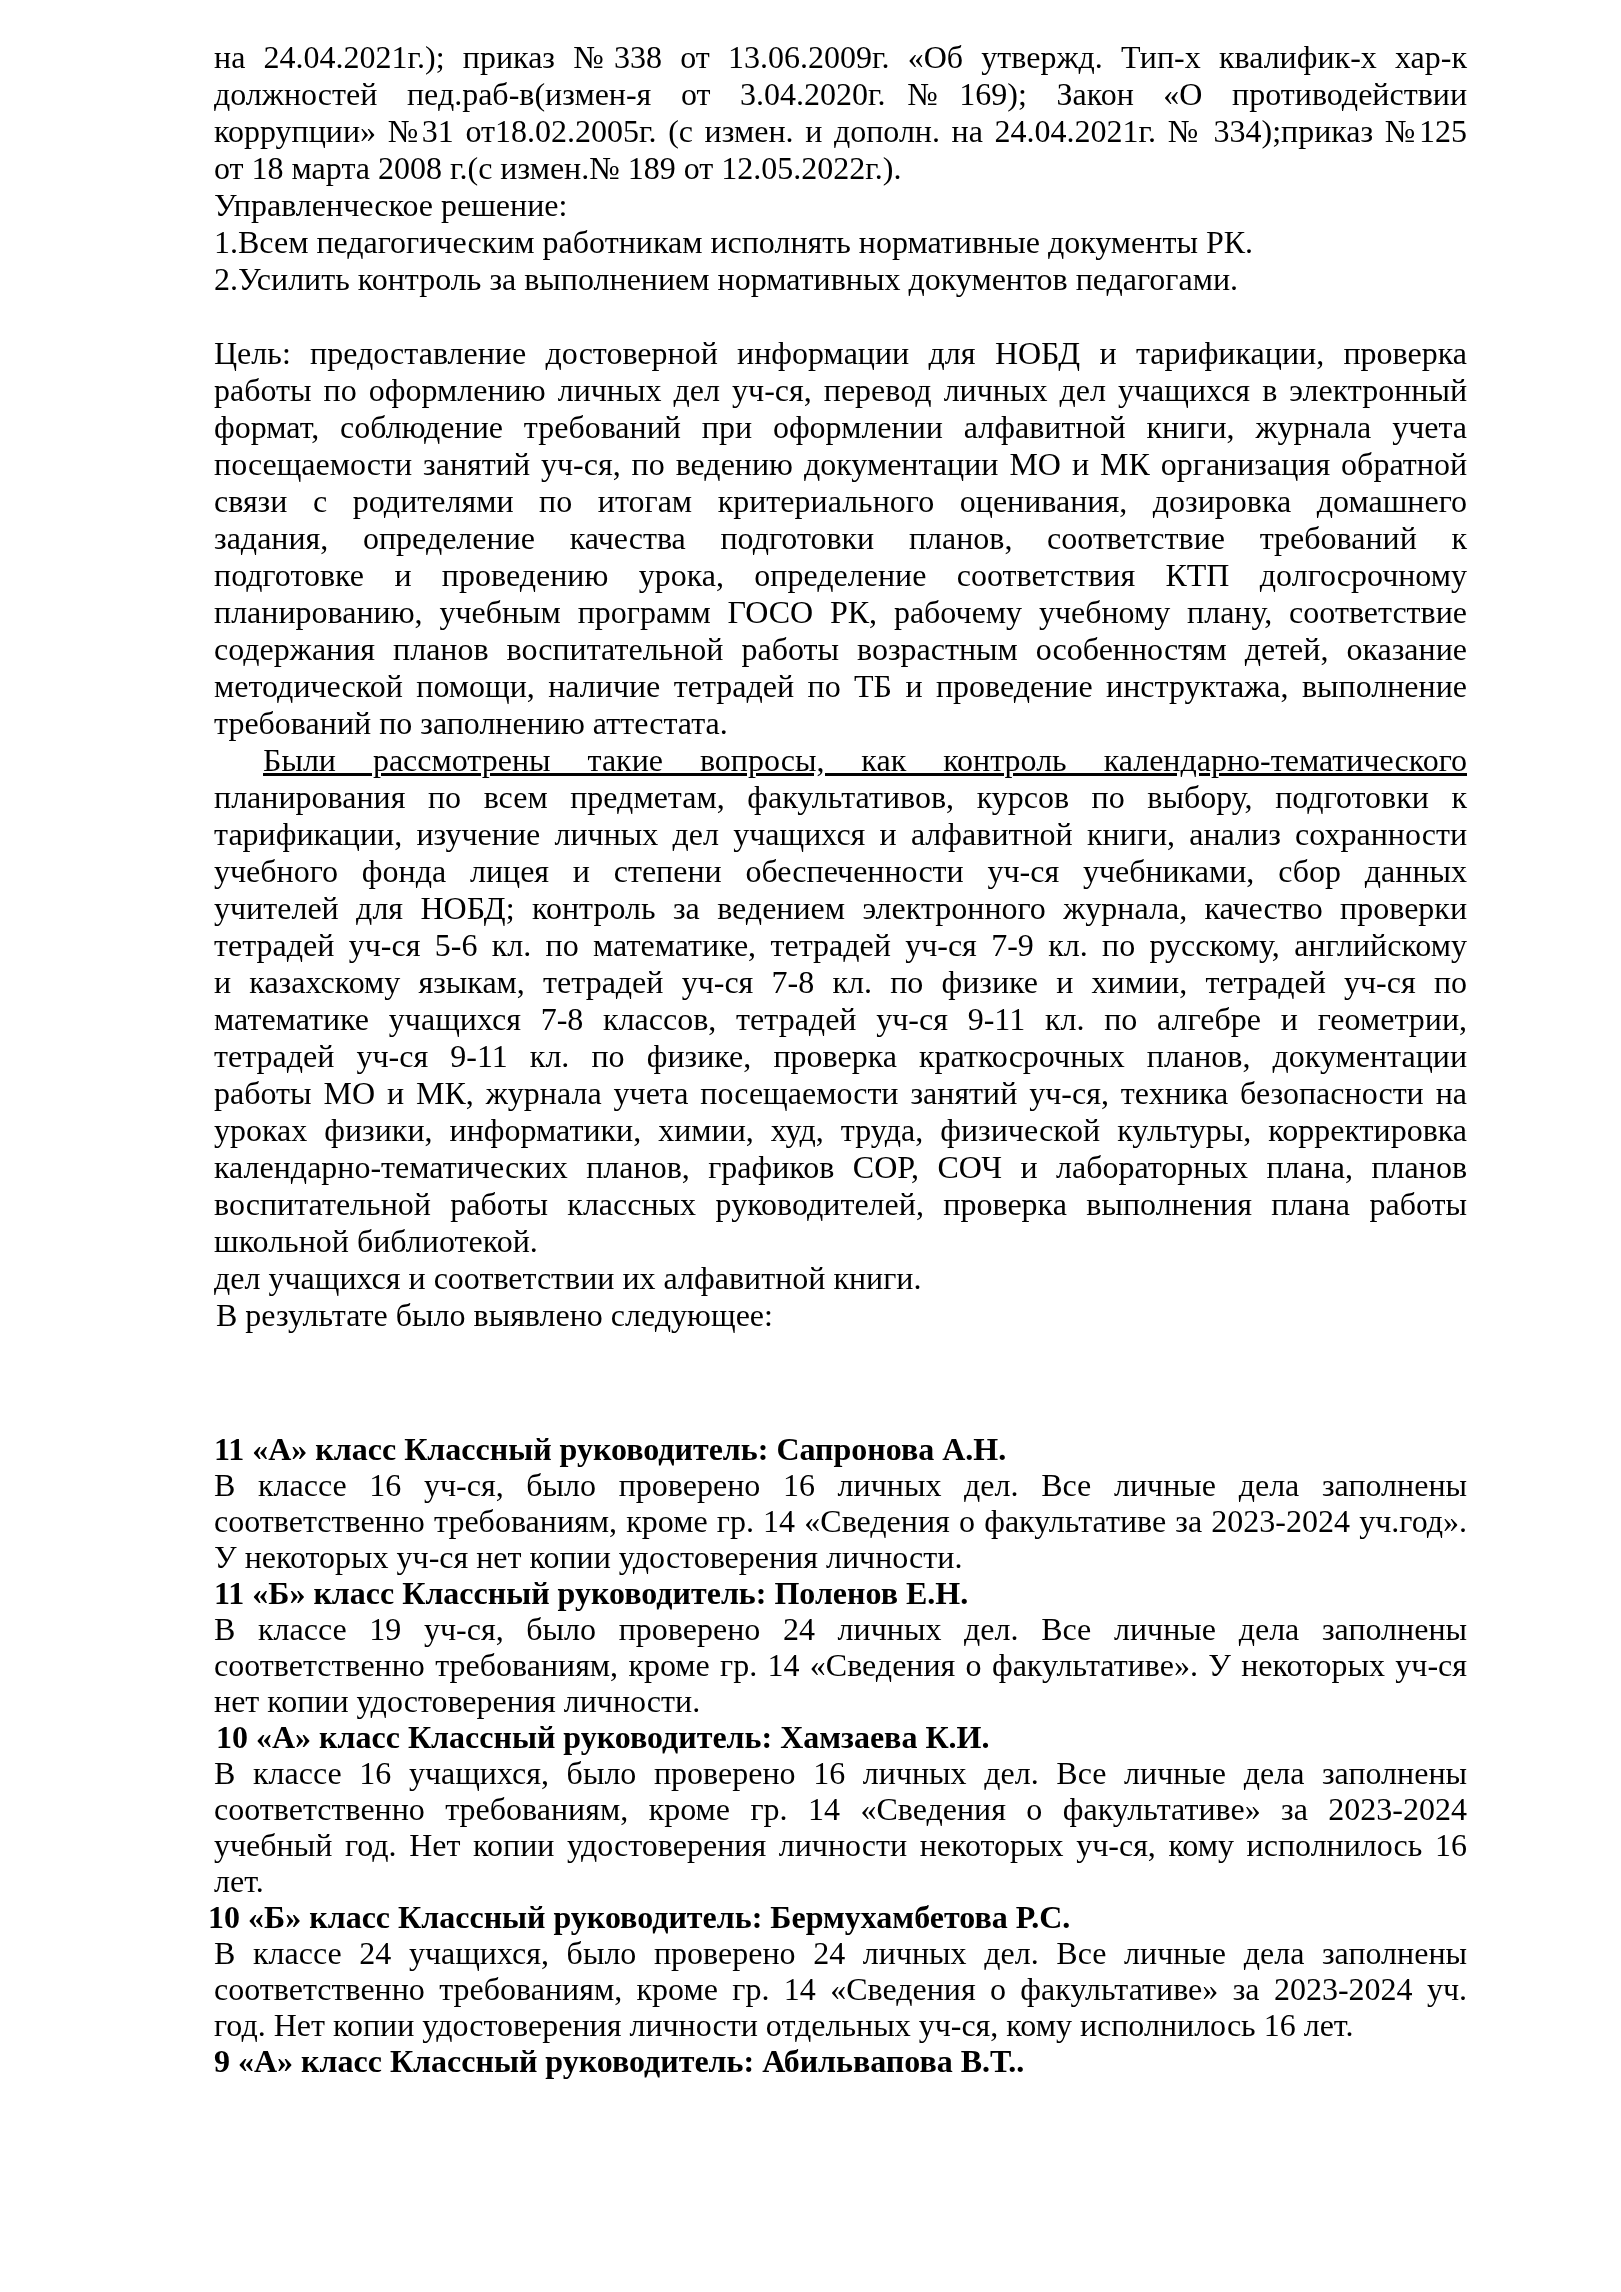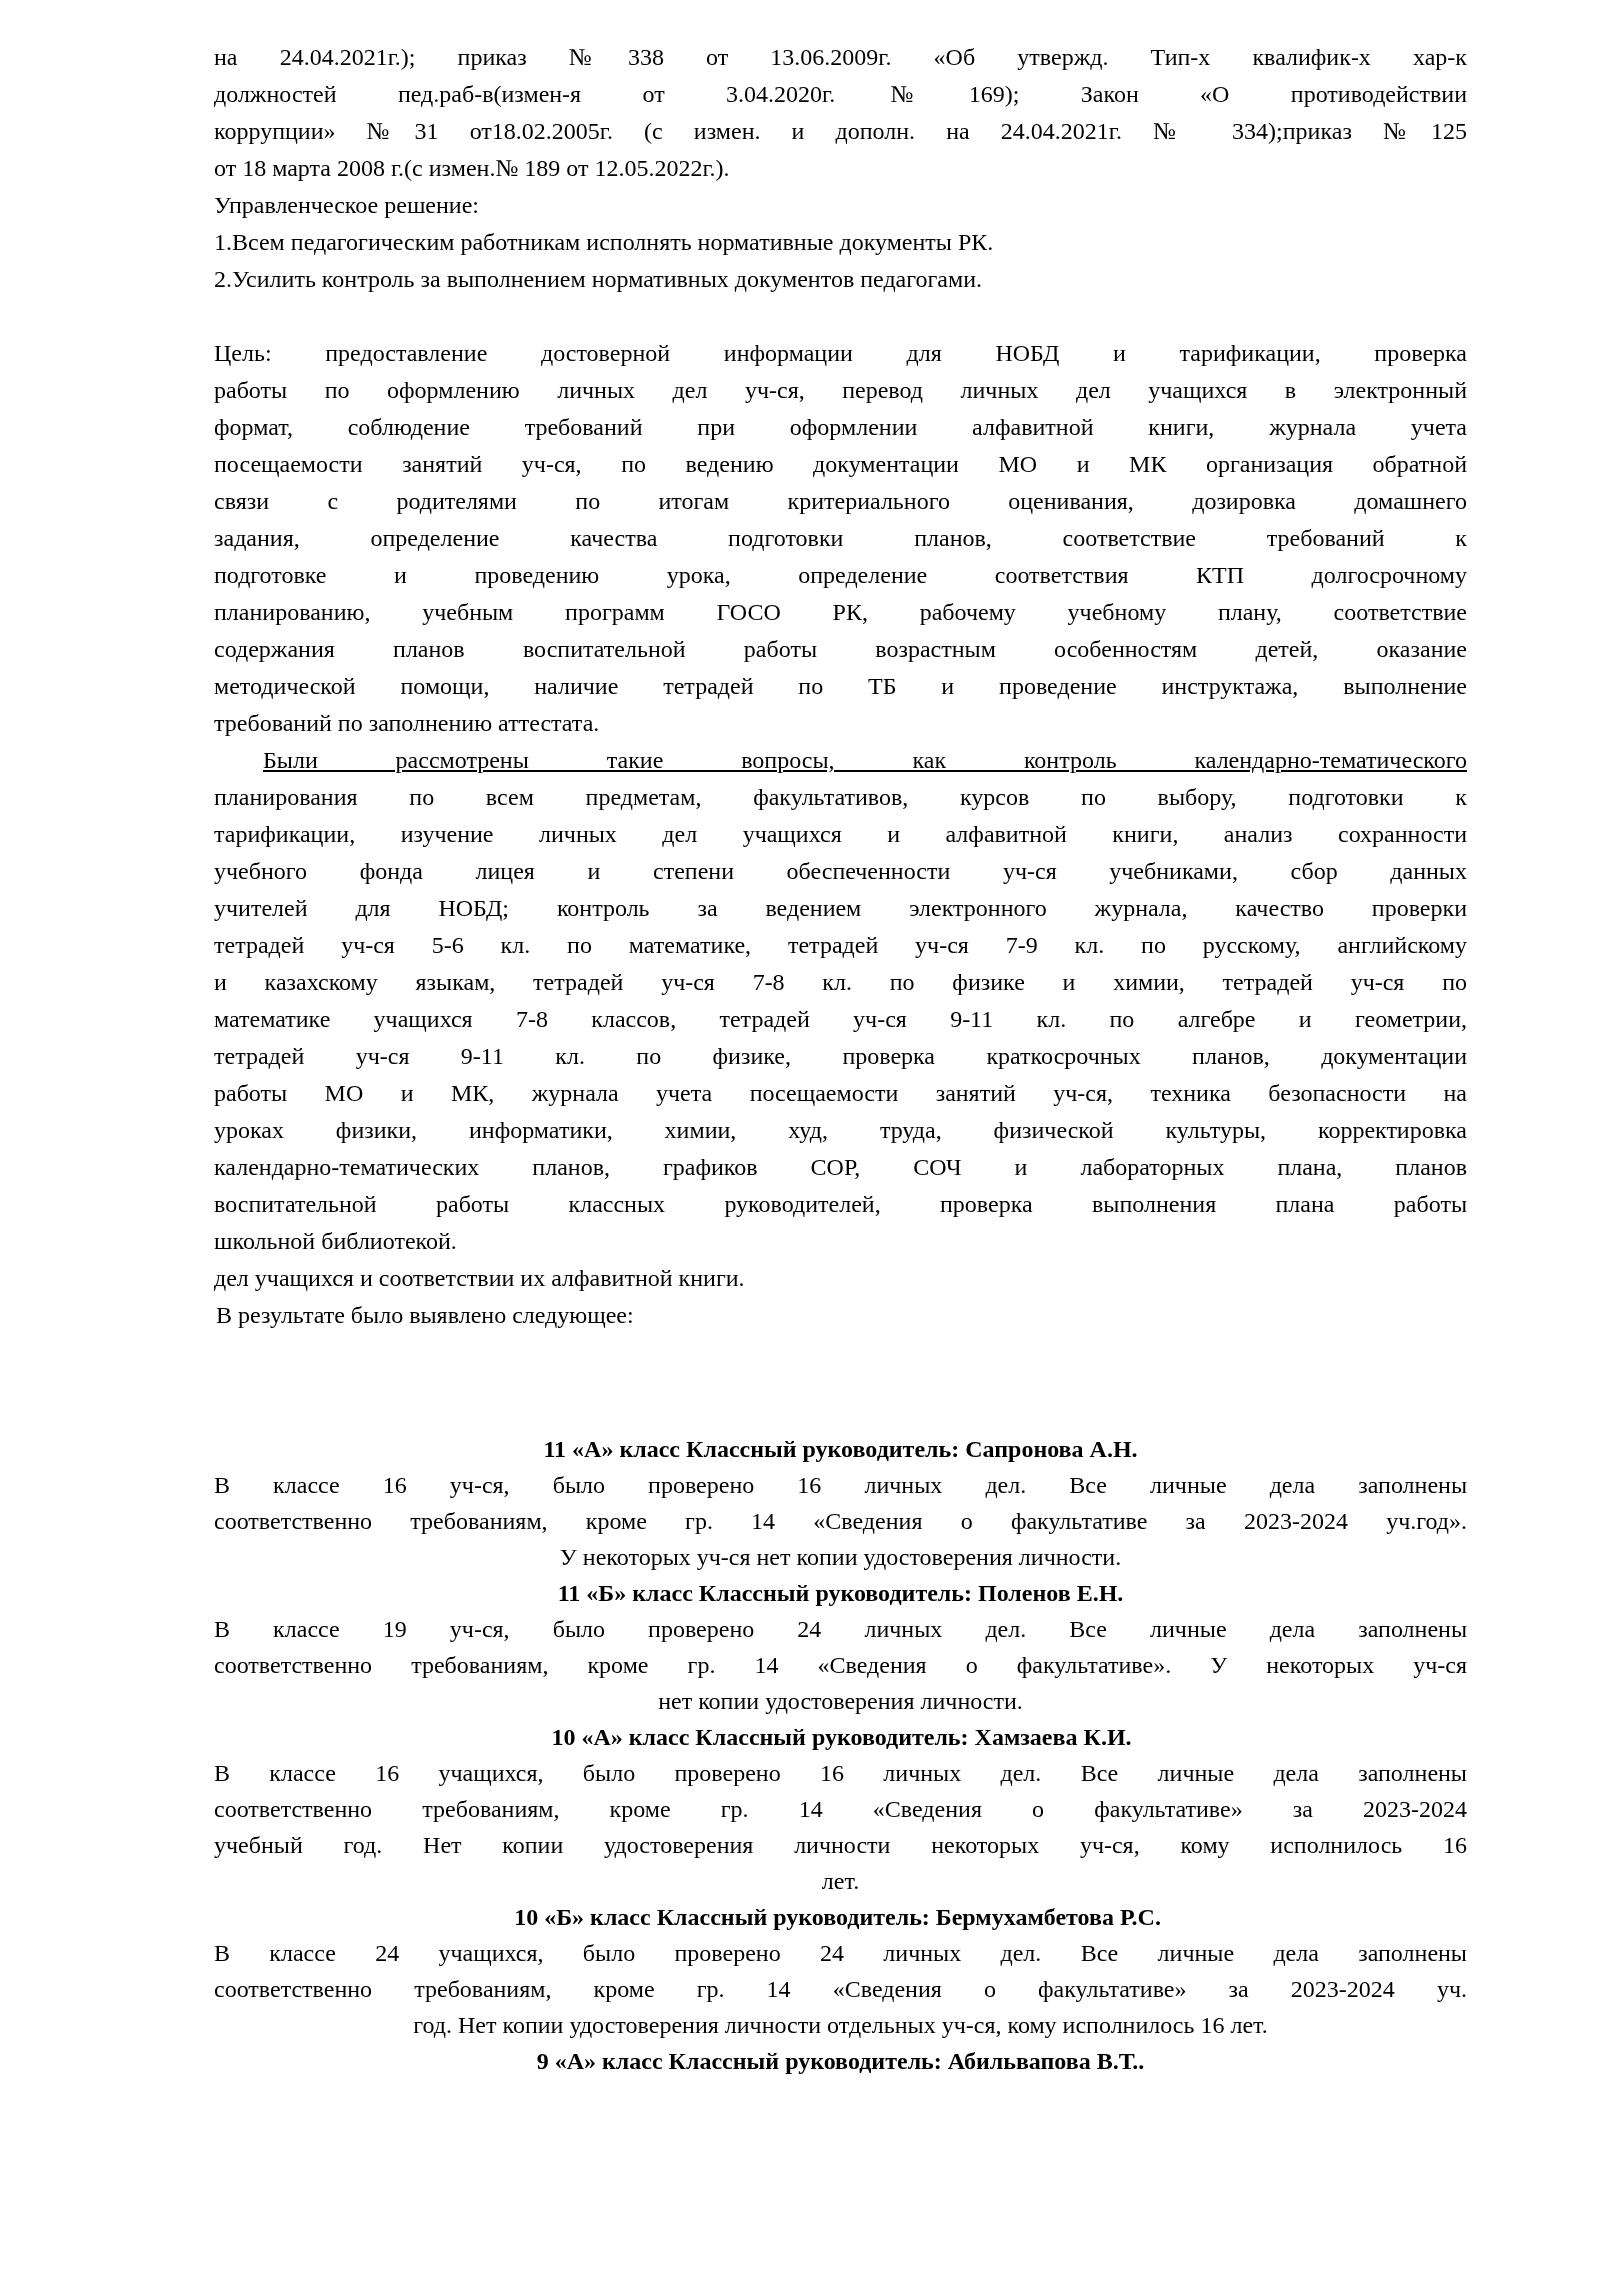--- a/index.html
+++ b/index.html
@@ -19,26 +19,26 @@
       position: absolute;
       left: 0; top: 0;
       width: 1621px;
       height: 2293px;
       background: #ffffff;
     }
     .block {
       position: absolute;
       left: 214px;
       width: 1253px;
-      font-size: 24px;
+      font-size: 32px;
     }
     #block-top { top: 39px; }
     #block-results { top: 1431px; }
     #block-top .ln { height: 37px; line-height: 37px; }
-    #block-results .ln { height: 36px; line-height: 36px; text-align: center; }
+    #block-results .ln { height: 36px; line-height: 36px; }
     .ln {
       display: block;
       white-space: nowrap;
       overflow: visible;
       text-align: left;
     }
     .ln.j {
       text-align: justify;
       text-align-last: justify;
     }

